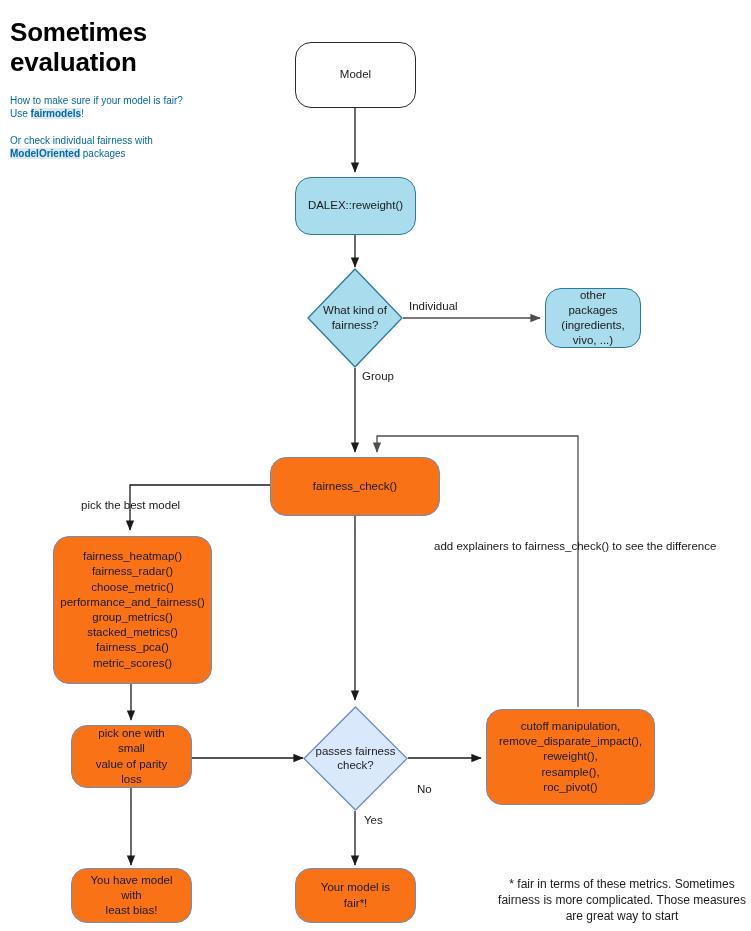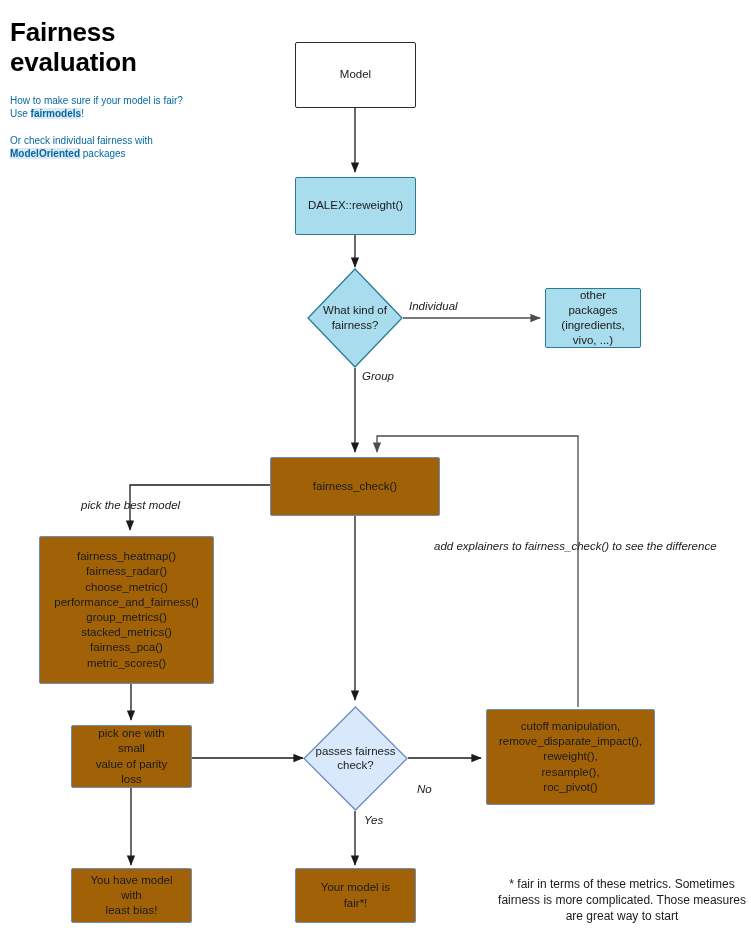--- a/index.html
+++ b/index.html
@@ -51,38 +51,38 @@
   }
 
   
   .node {
     position: absolute;
     box-sizing: border-box;
     display: flex;
     align-items: center;
     justify-content: center;
     text-align: center;
-    border-radius: 2px;
+    border-radius: 16px;
     font-size: 11.5px;
     line-height: 1.32;
     padding: 2px 12px;
     z-index: 3;
   }
   .node .label { display: block; white-space: pre-line; }
 
   .n-white {
     background: #ffffff;
     border: 1.3px solid #2b2b2b;
   }
   .n-cyan {
     background: #a9dcec;
     border: 1.3px solid #2a7b96;
   }
   .n-blue {
-    background: #a16207;
+    background: #f97316;
     border: 1.3px solid #6c8ebf;
   }
 
   
   .diamond {
     position: absolute;
     z-index: 3;
   }
   .diamond .shape {
     position: absolute;
@@ -105,21 +105,20 @@
 
   
   .elabel {
     position: absolute;
     font-size: 11.5px;
     line-height: 1.3;
     color: #1a1a1a;
     white-space: nowrap;
     z-index: 4;
     background: transparent;
-    font-style: italic;
   }
 
   
   #footnote {
     position: absolute;
     left: 497px;
     top: 877px;
     width: 250px;
     font-size: 12px;
     line-height: 1.33;
@@ -164,21 +163,21 @@
 
     <path d="M408,758 L481,758" marker-end="url(#arrow)"></path>
 
     <path d="M355,811 L355,865" marker-end="url(#arrow)"></path>
 
     <path d="M578,707 L578,436 L377,436 L377,452" stroke="#4d4d4d" marker-end="url(#arrowgray)"></path>
   </g>
 </svg>
 
 <div id="intro">
-  <h1 class="title">Fairness evaluation</h1>
+  <h1 class="title">Sometimes evaluation</h1>
   <p class="para"><span>How to make sure if your model is fair? Use </span><span class="hl">fairmodels</span><span>!</span></p>
   <p class="para"><span>Or check individual fairness with </span><span class="hl">ModelOriented</span><span> packages</span></p>
 </div>
 
 <div class="node n-white" style="left:295px; top:42px; width:121px; height:66px;">
   <span class="label">Model</span>
 </div>
 
 <div class="node n-cyan" style="left:295px; top:177px; width:121px; height:58px;">
   <span class="label">DALEX::reweight()</span>
@@ -194,21 +193,21 @@
 
 <div class="node n-cyan" style="left:545px; top:288px; width:96px; height:60px;">
   <span class="label">other packages
 (ingredients, vivo, ...)</span>
 </div>
 
 <div class="node n-blue" style="left:270px; top:457px; width:170px; height:59px;">
   <span class="label">fairness_check()</span>
 </div>
 
-<div class="node n-blue" style="left:39px; top:536px; width:175px; height:148px;">
+<div class="node n-blue" style="left:53px; top:536px; width:159px; height:148px;">
   <span class="label">fairness_heatmap()
 fairness_radar()
 choose_metric()
 performance_and_fairness()
 group_metrics()
 stacked_metrics()
 fairness_pca()
 metric_scores()</span>
 </div>
 

